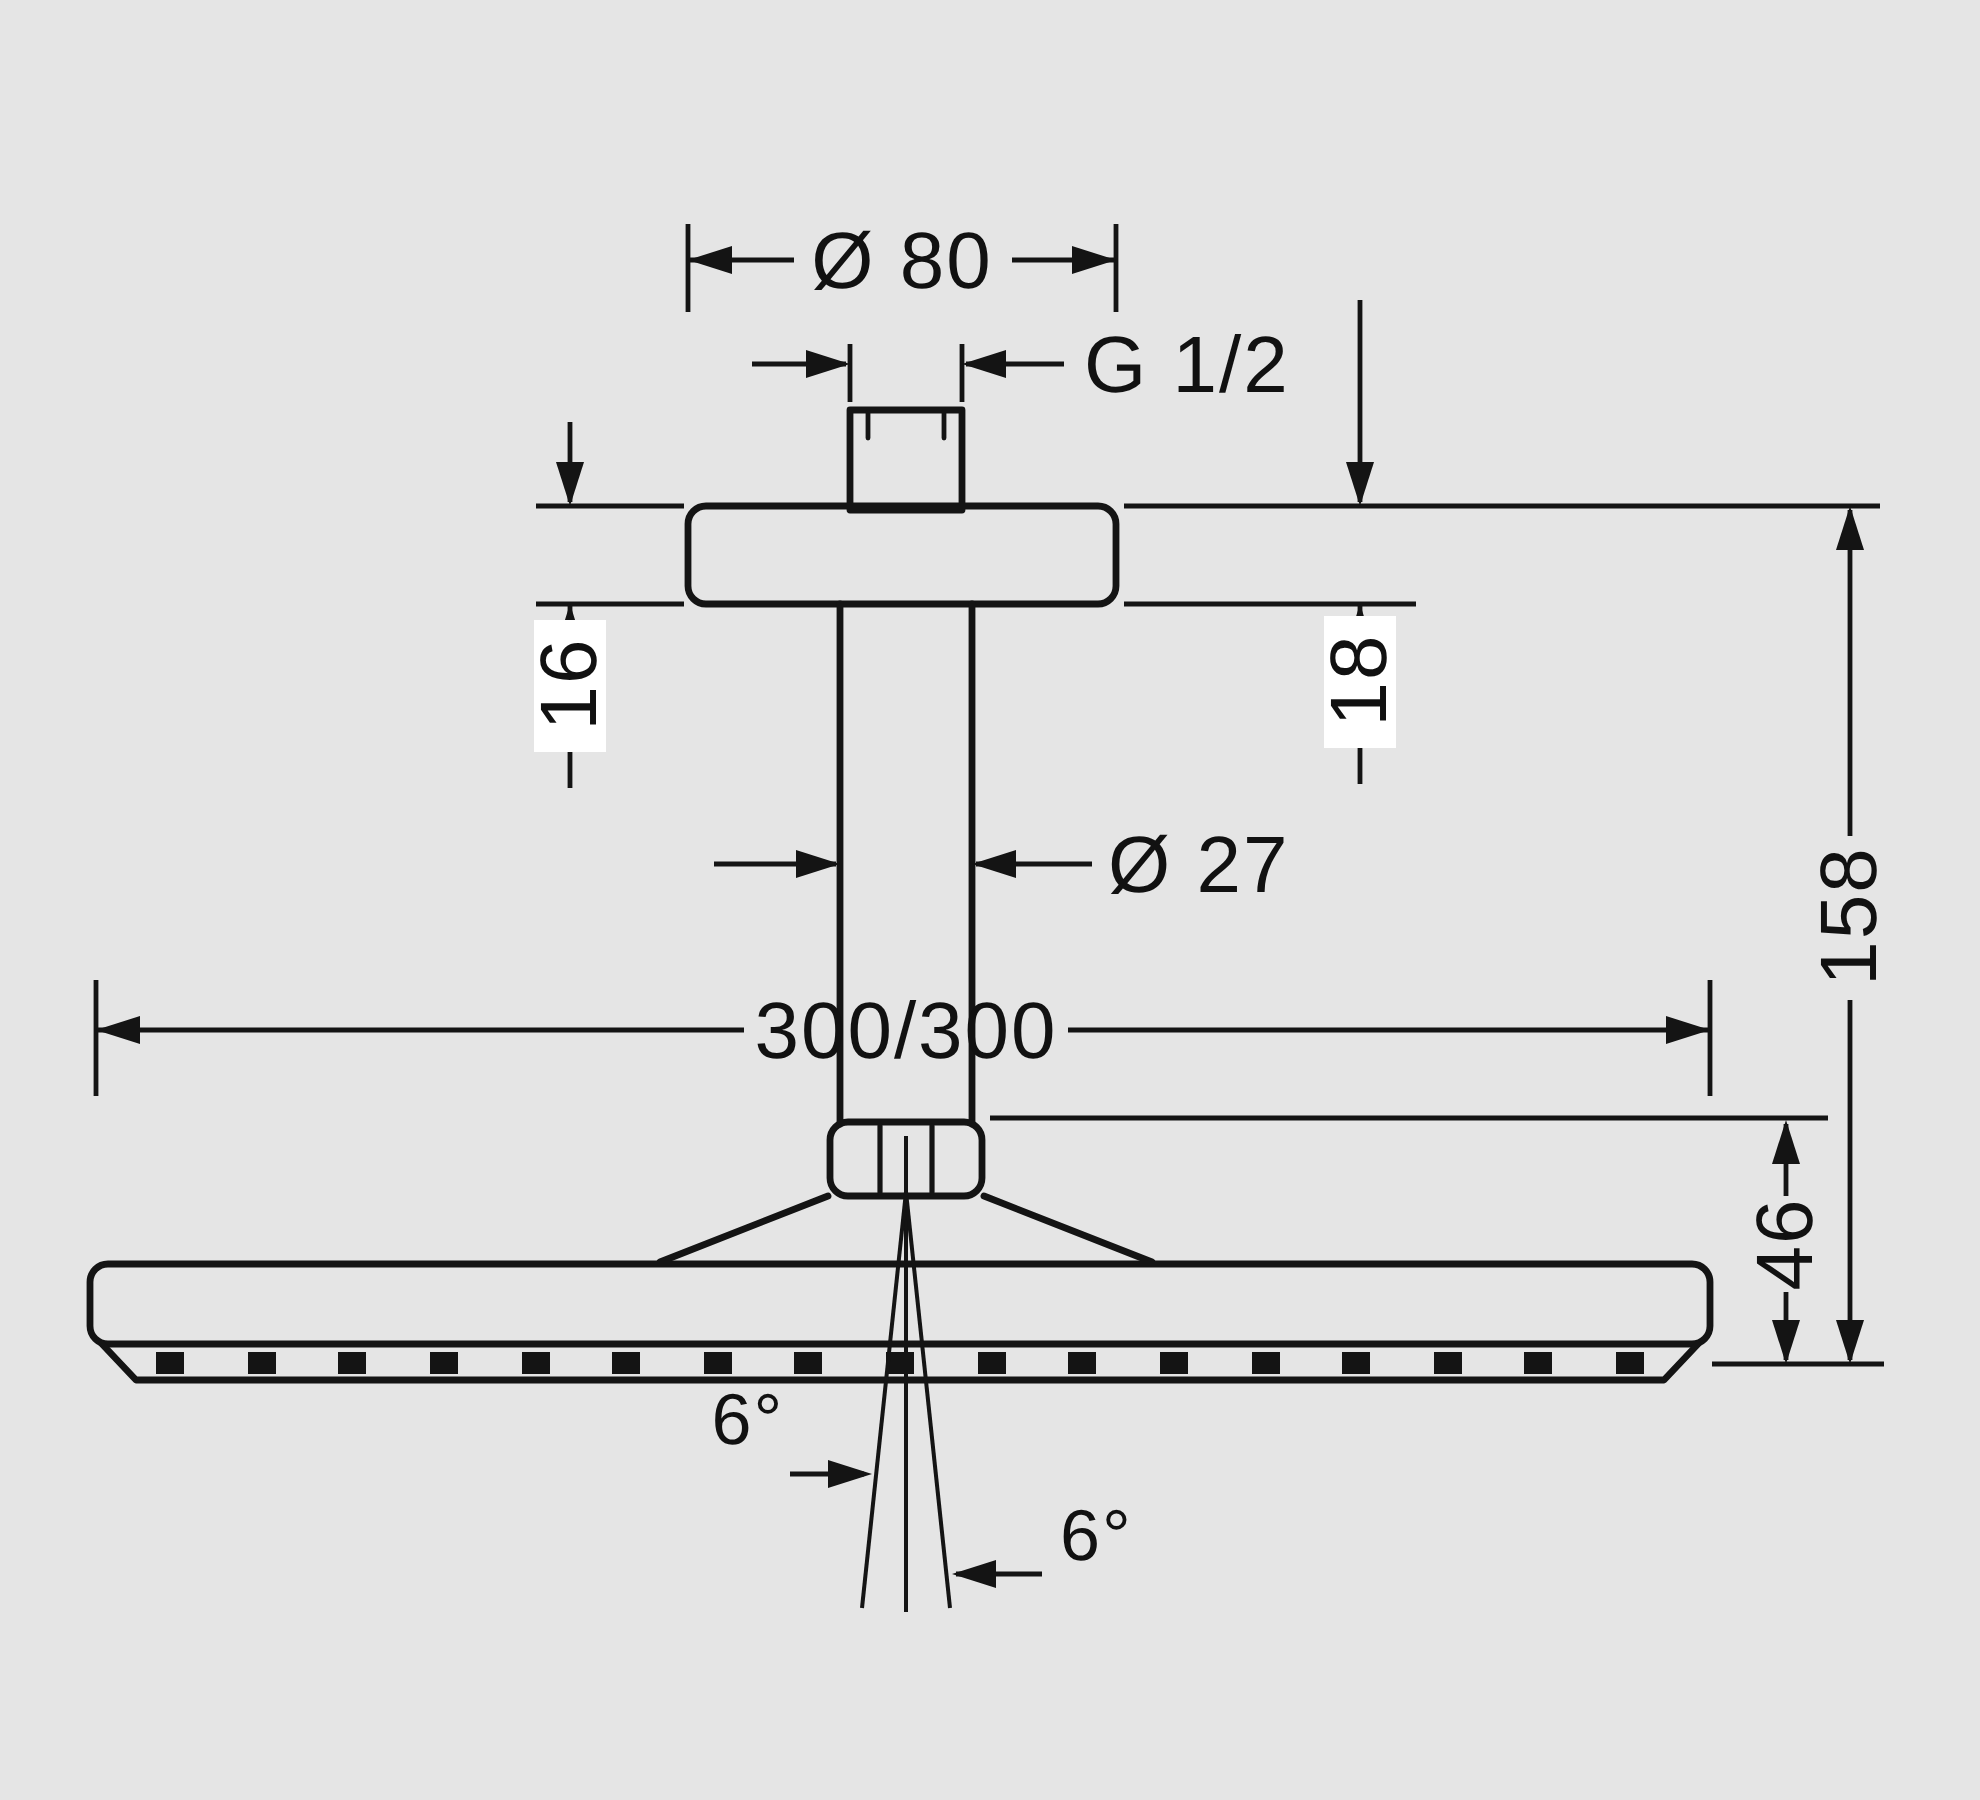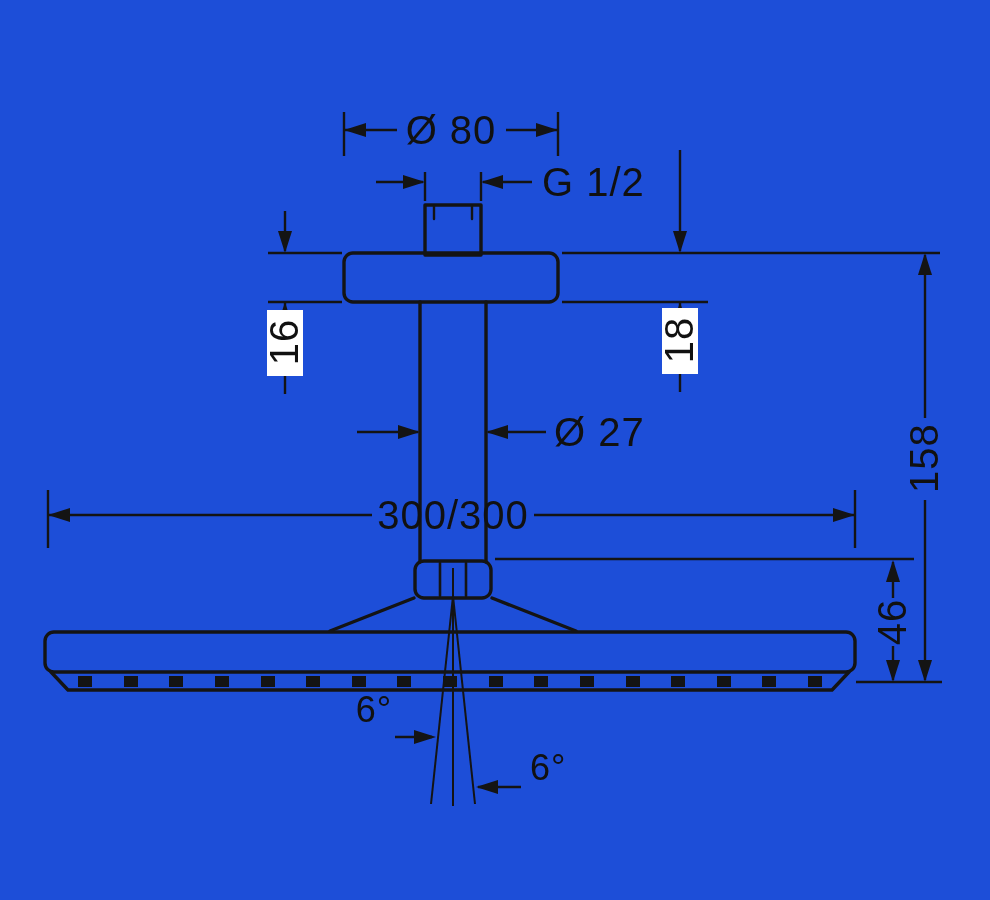--- a/index.html
+++ b/index.html
@@ -7,21 +7,21 @@
     padding: 0;
     background: #ffffff;
     width: 990px;
     height: 900px;
     font-family: "Liberation Sans", sans-serif;
   }
   .stage {
     position: relative;
     width: 990px;
     height: 900px;
-    background: #1d4ed8;
+    background: #e5e5e5;
     overflow: hidden;
   }
   svg { display: block; }
   .outline {
     stroke: #141414;
     stroke-width: 3.4;
     fill: none;
     stroke-linecap: round;
     stroke-linejoin: round;
   }

